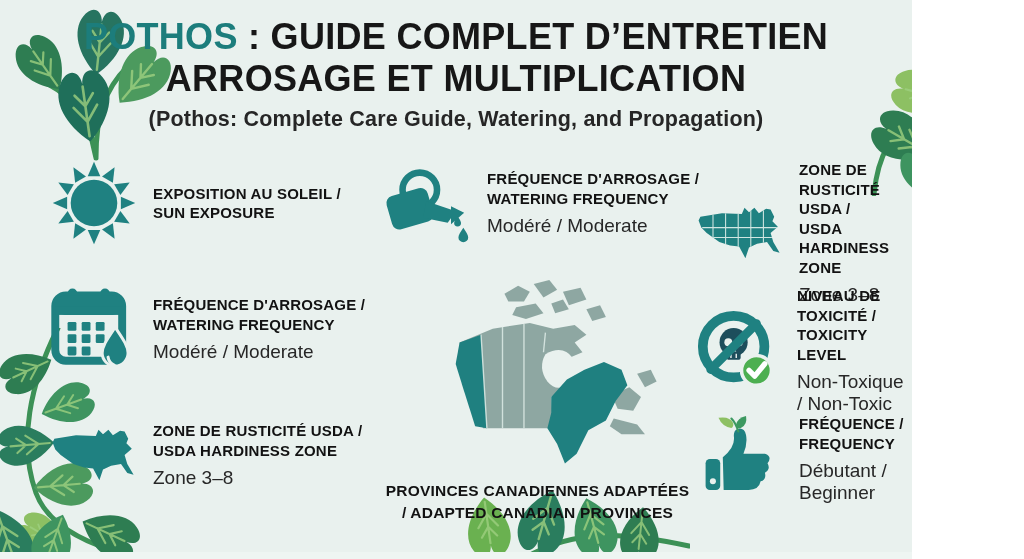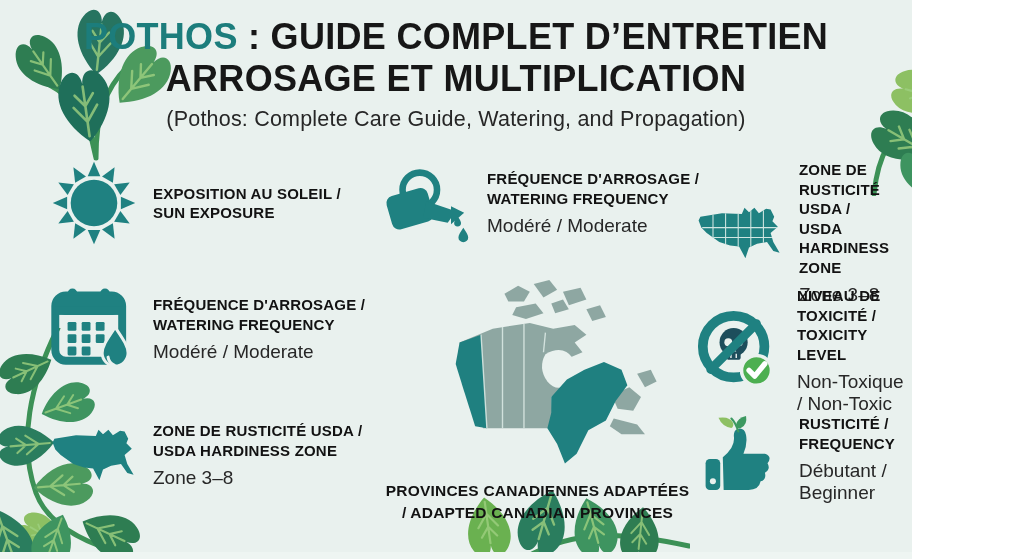--- a/index.html
+++ b/index.html
@@ -5,21 +5,21 @@
   * { margin:0; padding:0; box-sizing:border-box; }
   body { font-family:"Liberation Sans","DejaVu Sans",sans-serif; }
   .canvas {
     position:relative; width:912px; height:559px;
     background:#e9f1ee; overflow:hidden;
   }
   
   .title-wrap { position:absolute; top:16px; left:0; width:100%; text-align:center; z-index:5; }
   .title-line { font-size:36px; font-weight:700; color:#171717; line-height:1.16; letter-spacing:.3px; }
   .title-line .brand { color:#1c7d7c; }
-  .subtitle { margin-top:7px; font-size:21.5px; font-weight:400; color:#262626; letter-spacing:.2px; }
+  .subtitle { margin-top:7px; font-size:21.5px; font-weight:700; color:#262626; letter-spacing:.2px; }
   
   .item { position:absolute; display:flex; align-items:center; gap:13px; z-index:5; }
   .icon-box { width:92px; min-width:92px; height:90px; display:flex; align-items:center; justify-content:center; }
   .item-label { font-size:15px; font-weight:700; color:#121212; line-height:1.3; letter-spacing:.2px; }
   .item-value { margin-top:7px; font-size:19px; font-weight:400; color:#272727; }
   
   .canada-svg { position:absolute; left:415px; top:280px; z-index:4; }
   .canada-caption { position:absolute; left:340px; top:480px; width:395px; text-align:center;
     font-size:15.5px; font-weight:700; color:#121212; line-height:1.4; letter-spacing:.2px; z-index:5; }
   
@@ -224,21 +224,21 @@
           <rect x="10" y="50" width="17" height="36" rx="5"></rect>
           <path d="M31 86 L60 86 Q72 86 74 76 Q81 74 79 66 Q86 62 82 55 Q88 47 79 44 L54 44 Q59 32 57 22 Q55 13 47 15 Q42 17 43 25 Q44 37 30 48 Z"></path>
         </g>
         <circle cx="18.5" cy="76" r="3.5" fill="#e9f1ee"></circle>
         <path d="M48 18 C46 11 44 7 40 3" stroke="#3c9960" stroke-width="2.5" fill="none" stroke-linecap="round"></path>
         <path d="M40 14 Q29 12 25 2 Q38 0 42 8 Q43 12 40 14 Z" fill="#8dc063"></path>
         <path d="M45 11 Q47 2 57 0 Q59 10 51 14 Q46 15 45 11 Z" fill="#3c9960"></path>
       </svg>
     </div>
     <div class="item-text">
-      <div class="item-label"><span>RUSTICITÉ /</span><br><span>FREQUENCY</span></div>
+      <div class="item-label"><span>FRÉQUENCE /</span><br><span>FREQUENCY</span></div>
       <div class="item-value">Débutant / Beginner</div>
     </div>
   </div>
 
   <svg class="canada-svg" width="255" height="200" viewBox="0 0 250 205">
     <g fill="#8ea7a2">
       <path d="M86 14 L100 6 L112 12 L106 22 L90 22 Z"></path>
       <path d="M116 4 L132 0 L140 10 L126 18 Z"></path>
       <path d="M146 12 L164 8 L170 20 L152 26 Z"></path>
       <path d="M98 28 L118 24 L126 34 L108 40 L94 36 Z"></path>

